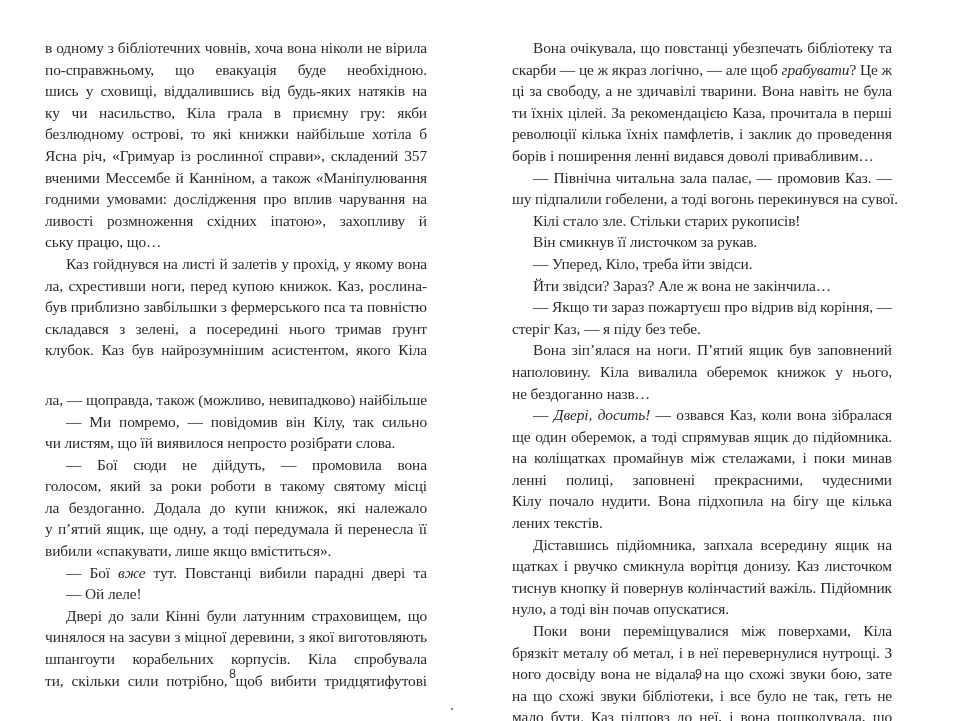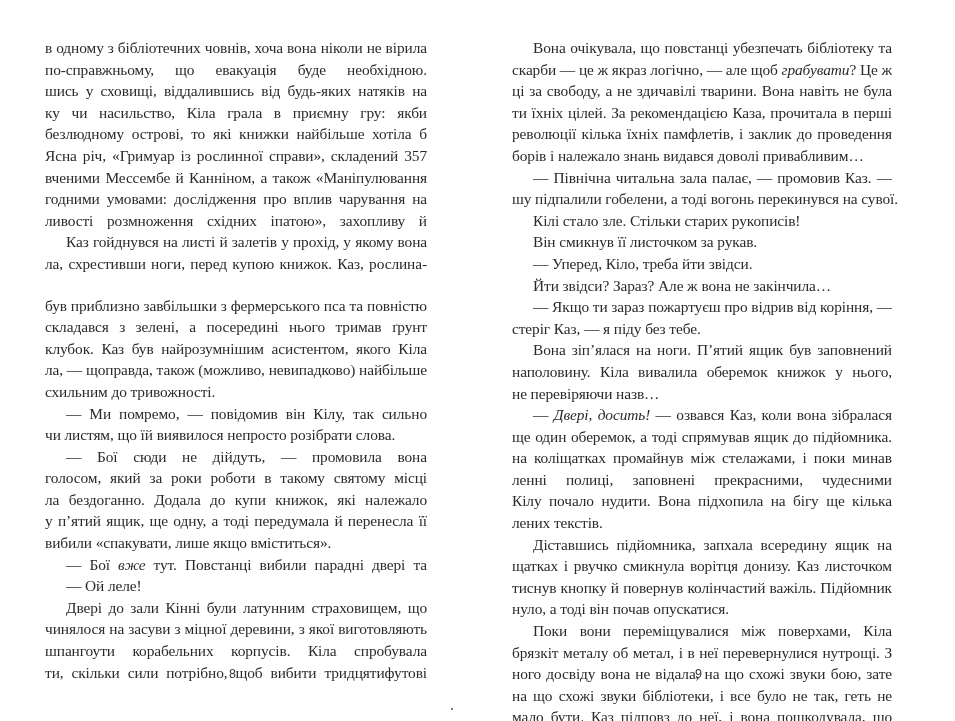--- a/index.html
+++ b/index.html
@@ -43,59 +43,59 @@
   <div class="page left" id="left-page">
       <div class="line" style="white-space: normal; overflow: hidden;">в одному з бібліотечних човнів, хоча вона ніколи не вірила</div>
       <div class="line" style="white-space: normal; overflow: hidden;">по-справжньому, що евакуація буде необхідною. Убезпечив-</div>
       <div class="line" style="white-space: normal; overflow: hidden;">шись у сховищі, віддалившись від будь-яких натяків на політи-</div>
       <div class="line" style="white-space: normal; overflow: hidden;">ку чи насильство, Кіла грала в приємну гру: якби опинилася на</div>
       <div class="line" style="white-space: normal; overflow: hidden;">безлюдному острові, то які книжки найбільше хотіла б мати?</div>
       <div class="line" style="white-space: normal; overflow: hidden;">Ясна річ, «Гримуар із рослинної справи», складений 357 року</div>
       <div class="line" style="white-space: normal; overflow: hidden;">вченими Мессембе й Канніном, а також «Маніпулювання по-</div>
       <div class="line" style="white-space: normal; overflow: hidden;">годними умовами: дослідження про вплив чарування на особ-</div>
       <div class="line" style="white-space: normal; overflow: hidden;">ливості розмноження східних іпатою», захопливу й новатор-</div>
+      <div class="line last">ську працю, що…</div>
       <div class="line indent" style="white-space: normal; overflow: hidden;">Каз гойднувся на листі й залетів у прохід, у якому вона сиді-</div>
       <div class="line" style="white-space: normal; overflow: hidden;">ла, схрестивши ноги, перед купою книжок. Каз, рослина-павук,</div>
-      <div class="line" style="white-space: normal; overflow: hidden; margin-top: 20px;">був приблизно завбільшки з фермерського пса та повністю</div>
+      <div class="line" style="white-space: normal; overflow: hidden;">був приблизно завбільшки з фермерського пса та повністю</div>
       <div class="line" style="white-space: normal; overflow: hidden;">складався з зелені, а посередині нього тримав ґрунт кореневий</div>
       <div class="line" style="white-space: normal; overflow: hidden;">клубок. Каз був найрозумнішим асистентом, якого Кіла ма-</div>
-      <div class="line" style="white-space: normal; overflow: hidden;">ла, — щоправда, також (можливо, невипадково) найбільше</div>
-      <div class="line last">схильним до тривожності.</div>
+      <div class="line" style="white-space: normal; overflow: hidden; margin-top: 28px;">ла, — щоправда, також (можливо, невипадково) найбільше</div>
       <div class="line indent" style="white-space: normal; overflow: hidden;">— Ми помремо, — повідомив він Кілу, так сильно шурхотя-</div>
       <div class="line last">чи листям, що їй виявилося непросто розібрати слова.</div>
       <div class="line indent" style="white-space: normal; overflow: hidden;">— Бої сюди не дійдуть, — промовила вона заспокійливим</div>
       <div class="line" style="white-space: normal; overflow: hidden;">голосом, який за роки роботи в такому святому місці відточи-</div>
       <div class="line" style="white-space: normal; overflow: hidden;">ла бездоганно. Додала до купи книжок, які належало скласти</div>
       <div class="line" style="white-space: normal; overflow: hidden;">у п’ятий ящик, ще одну, а тоді передумала й перенесла її до</div>
       <div class="line last">вибили «спакувати, лише якщо вміститься».</div>
       <div class="line indent" style="white-space: normal; overflow: hidden;"><span>— Бої </span><em>вже</em><span> тут. Повстанці вибили парадні двері та грабують</span></div>
       <div class="line indent last">— Ой леле!</div>
       <div class="line indent" style="white-space: normal; overflow: hidden;">Двері до зали Кінні були латунним страховищем, що за-</div>
       <div class="line" style="white-space: normal; overflow: hidden;">чинялося на засуви з міцної деревини, з якої виготовляють</div>
       <div class="line" style="white-space: normal; overflow: hidden;">шпангоути корабельних корпусів. Кіла спробувала вирахува-</div>
       <div class="line" style="white-space: normal; overflow: hidden;">ти, скільки сили потрібно, щоб вибити тридцятифутові двері,</div>
     </div>
   <div class="page right" id="right-page">
       <div class="line indent" style="white-space: normal; overflow: hidden;">Вона очікувала, що повстанці убезпечать бібліотеку та її</div>
       <div class="line" style="white-space: normal; overflow: hidden;"><span>скарби — це ж якраз логічно, — але щоб </span><em>грабувати</em><span>? Це ж бор-</span></div>
       <div class="line" style="white-space: normal; overflow: hidden;">ці за свободу, а не здичавілі тварини. Вона навіть не була про-</div>
       <div class="line" style="white-space: normal; overflow: hidden;">ти їхніх цілей. За рекомендацією Каза, прочитала в перші дні</div>
       <div class="line" style="white-space: normal; overflow: hidden;">революції кілька їхніх памфлетів, і заклик до проведення ви-</div>
-      <div class="line last">борів і належало знань видався доволі привабливим…</div>
+      <div class="line last">борів і поширення ленні видався доволі привабливим…</div>
       <div class="line indent" style="white-space: normal; overflow: hidden;">— Північна читальна зала палає, — промовив Каз. — Спер-</div>
       <div class="line last">шу підпалили гобелени, а тоді вогонь перекинувся на сувої.</div>
       <div class="line indent last">Кілі стало зле. Стільки старих рукописів!</div>
       <div class="line indent last">Він смикнув її листочком за рукав.</div>
       <div class="line indent last">— Уперед, Кіло, треба йти звідси.</div>
       <div class="line indent last">Йти звідси? Зараз? Але ж вона не закінчила…</div>
       <div class="line indent" style="white-space: normal; overflow: hidden;">— Якщо ти зараз пожартуєш про відрив від коріння, — за-</div>
       <div class="line last">стеріг Каз, — я піду без тебе.</div>
       <div class="line indent" style="white-space: normal; overflow: hidden;">Вона зіп’ялася на ноги. П’ятий ящик був заповнений лише</div>
       <div class="line" style="white-space: normal; overflow: hidden;">наполовину. Кіла вивалила оберемок книжок у нього, навіть</div>
-      <div class="line last">не перевіряючи назв…</div>
+      <div class="line last">не бездоганно назв…</div>
       <div class="line indent" style="white-space: normal; overflow: hidden;"><span>— </span><em>Двері, досить!</em><span> — озвався Каз, коли вона зібралася взяти</span></div>
       <div class="line" style="white-space: normal; overflow: hidden;">ще один оберемок, а тоді спрямував ящик до підйомника. Той</div>
       <div class="line" style="white-space: normal; overflow: hidden;">на коліщатках промайнув між стелажами, і поки минав чис-</div>
       <div class="line" style="white-space: normal; overflow: hidden;">ленні полиці, заповнені прекрасними, чудесними книжками,</div>
       <div class="line" style="white-space: normal; overflow: hidden;">Кілу почало нудити. Вона підхопила на бігу ще кілька улюб-</div>
       <div class="line last">лених текстів.</div>
       <div class="line indent" style="white-space: normal; overflow: hidden;">Діставшись підйомника, запхала всередину ящик на колі-</div>
       <div class="line" style="white-space: normal; overflow: hidden;">щатках і рвучко смикнула ворітця донизу. Каз листочком на-</div>
       <div class="line" style="white-space: normal; overflow: hidden;">тиснув кнопку й повернув колінчастий важіль. Підйомник сіп-</div>
       <div class="line last">нуло, а тоді він почав опускатися.</div>

